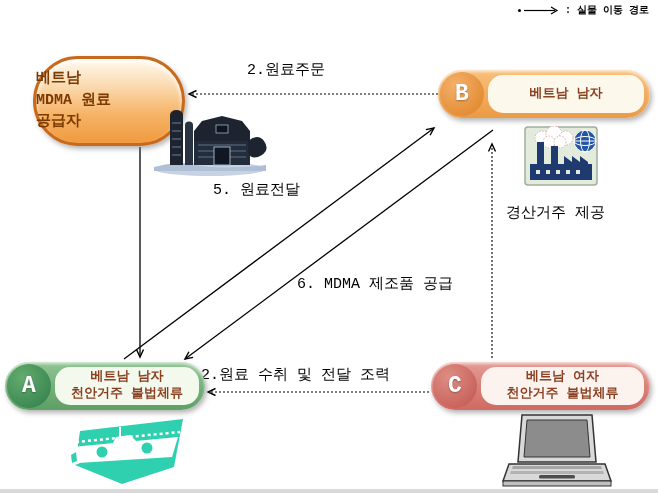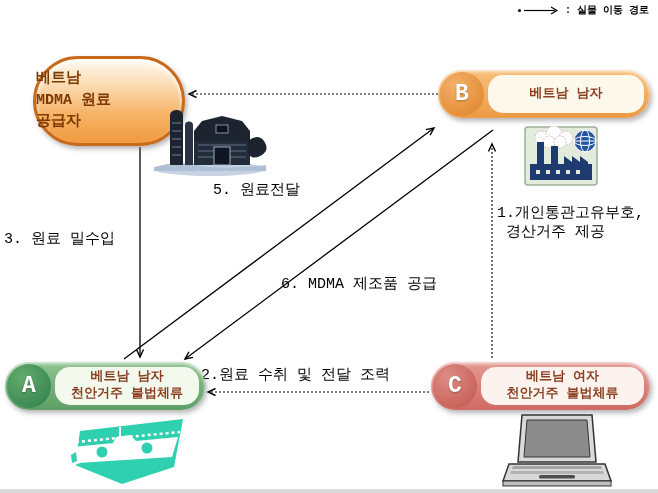--- a/index.html
+++ b/index.html
@@ -73,25 +73,24 @@
       </marker>
     </defs>
     <line x1="438" y1="94" x2="189" y2="94" stroke="#000" stroke-width="1.1" stroke-dasharray="2 2" marker-end="url(#ah)"></line>
     <line x1="492" y1="358" x2="492" y2="144" stroke="#000" stroke-width="1.1" stroke-dasharray="2 2" marker-end="url(#ah)"></line>
     <line x1="429" y1="392" x2="208" y2="392" stroke="#000" stroke-width="1.1" stroke-dasharray="2 2" marker-end="url(#ah)"></line>
     <line x1="140" y1="147" x2="140" y2="357" stroke="#000" stroke-width="1.3" marker-end="url(#ah)"></line>
     <line x1="124" y1="359" x2="434" y2="128" stroke="#000" stroke-width="1.3" marker-end="url(#ah)"></line>
     <line x1="493" y1="130" x2="185" y2="359" stroke="#000" stroke-width="1.3" marker-end="url(#ah)"></line>
   </svg>
 
+  <div class="alabel" style="left:247px;top:60px;">2.원료주문</div>
   <div class="alabel" style="left:213px;top:180px;">5. 원료전달</div>
-  <div class="alabel" style="left:4px;top:229px;">3. 원료 밀수입</div>
-  <div class="alabel" style="left:281px;top:274px;">6. MDMA 제조품 공급</div>
+  <div class="alabel" style="left:297px;top:274px;">6. MDMA 제조품 공급</div>
   <div class="alabel" style="left:497px;top:203px;">
-    <div>1.개인통관고유부호,</div>
     <div style="padding-left:9px;">경산거주 제공</div>
   </div>
   <div class="alabel" style="left:201px;top:365px;">2.원료 수취 및 전달 조력</div>
 
   <div class="node-supplier">
     <div class="nline">베트남</div>
     <div class="nline">MDMA 원료</div>
     <div class="nline">공급자</div>
   </div>
 

